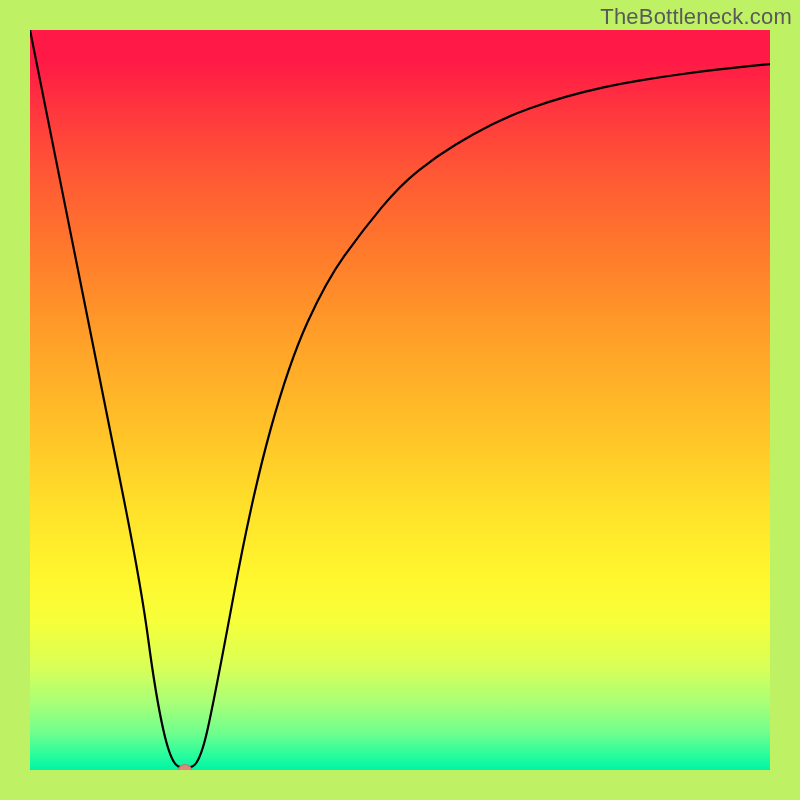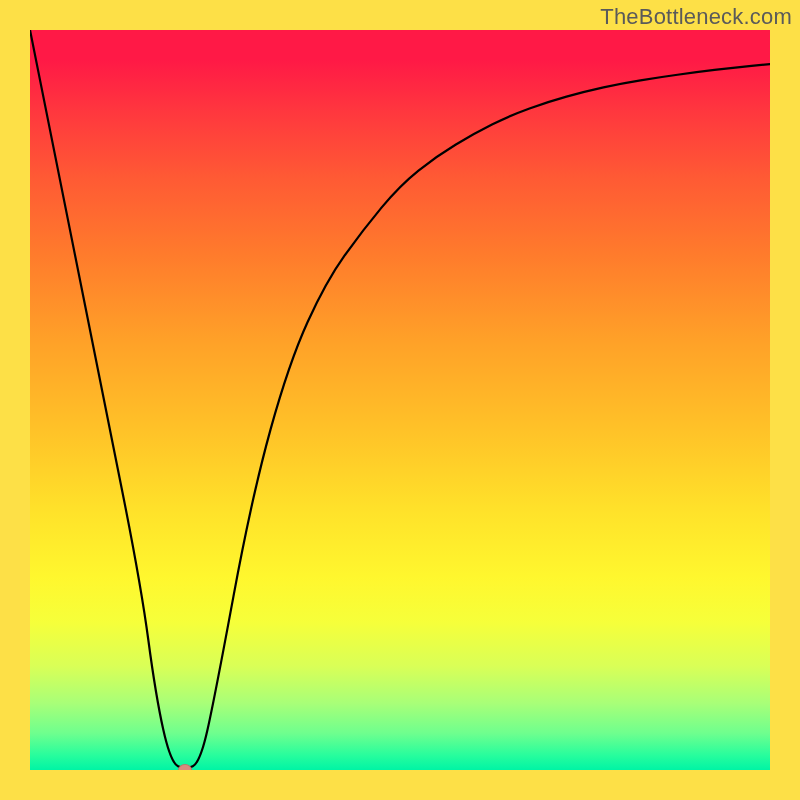--- a/index.html
+++ b/index.html
@@ -8,21 +8,21 @@
     width: 800px;
     height: 800px;
     overflow: hidden;
     background: #000;
     font-family: Arial, Helvetica, sans-serif;
   }
   .frame {
     position: relative;
     width: 800px;
     height: 800px;
-    background: #fde047;
+    background: #bef264;
   }
   .plot-area {
     position: absolute;
     left: 30px;
     top: 30px;
     width: 740px;
     height: 740px;
     overflow: hidden;
   }
   .gradient {

